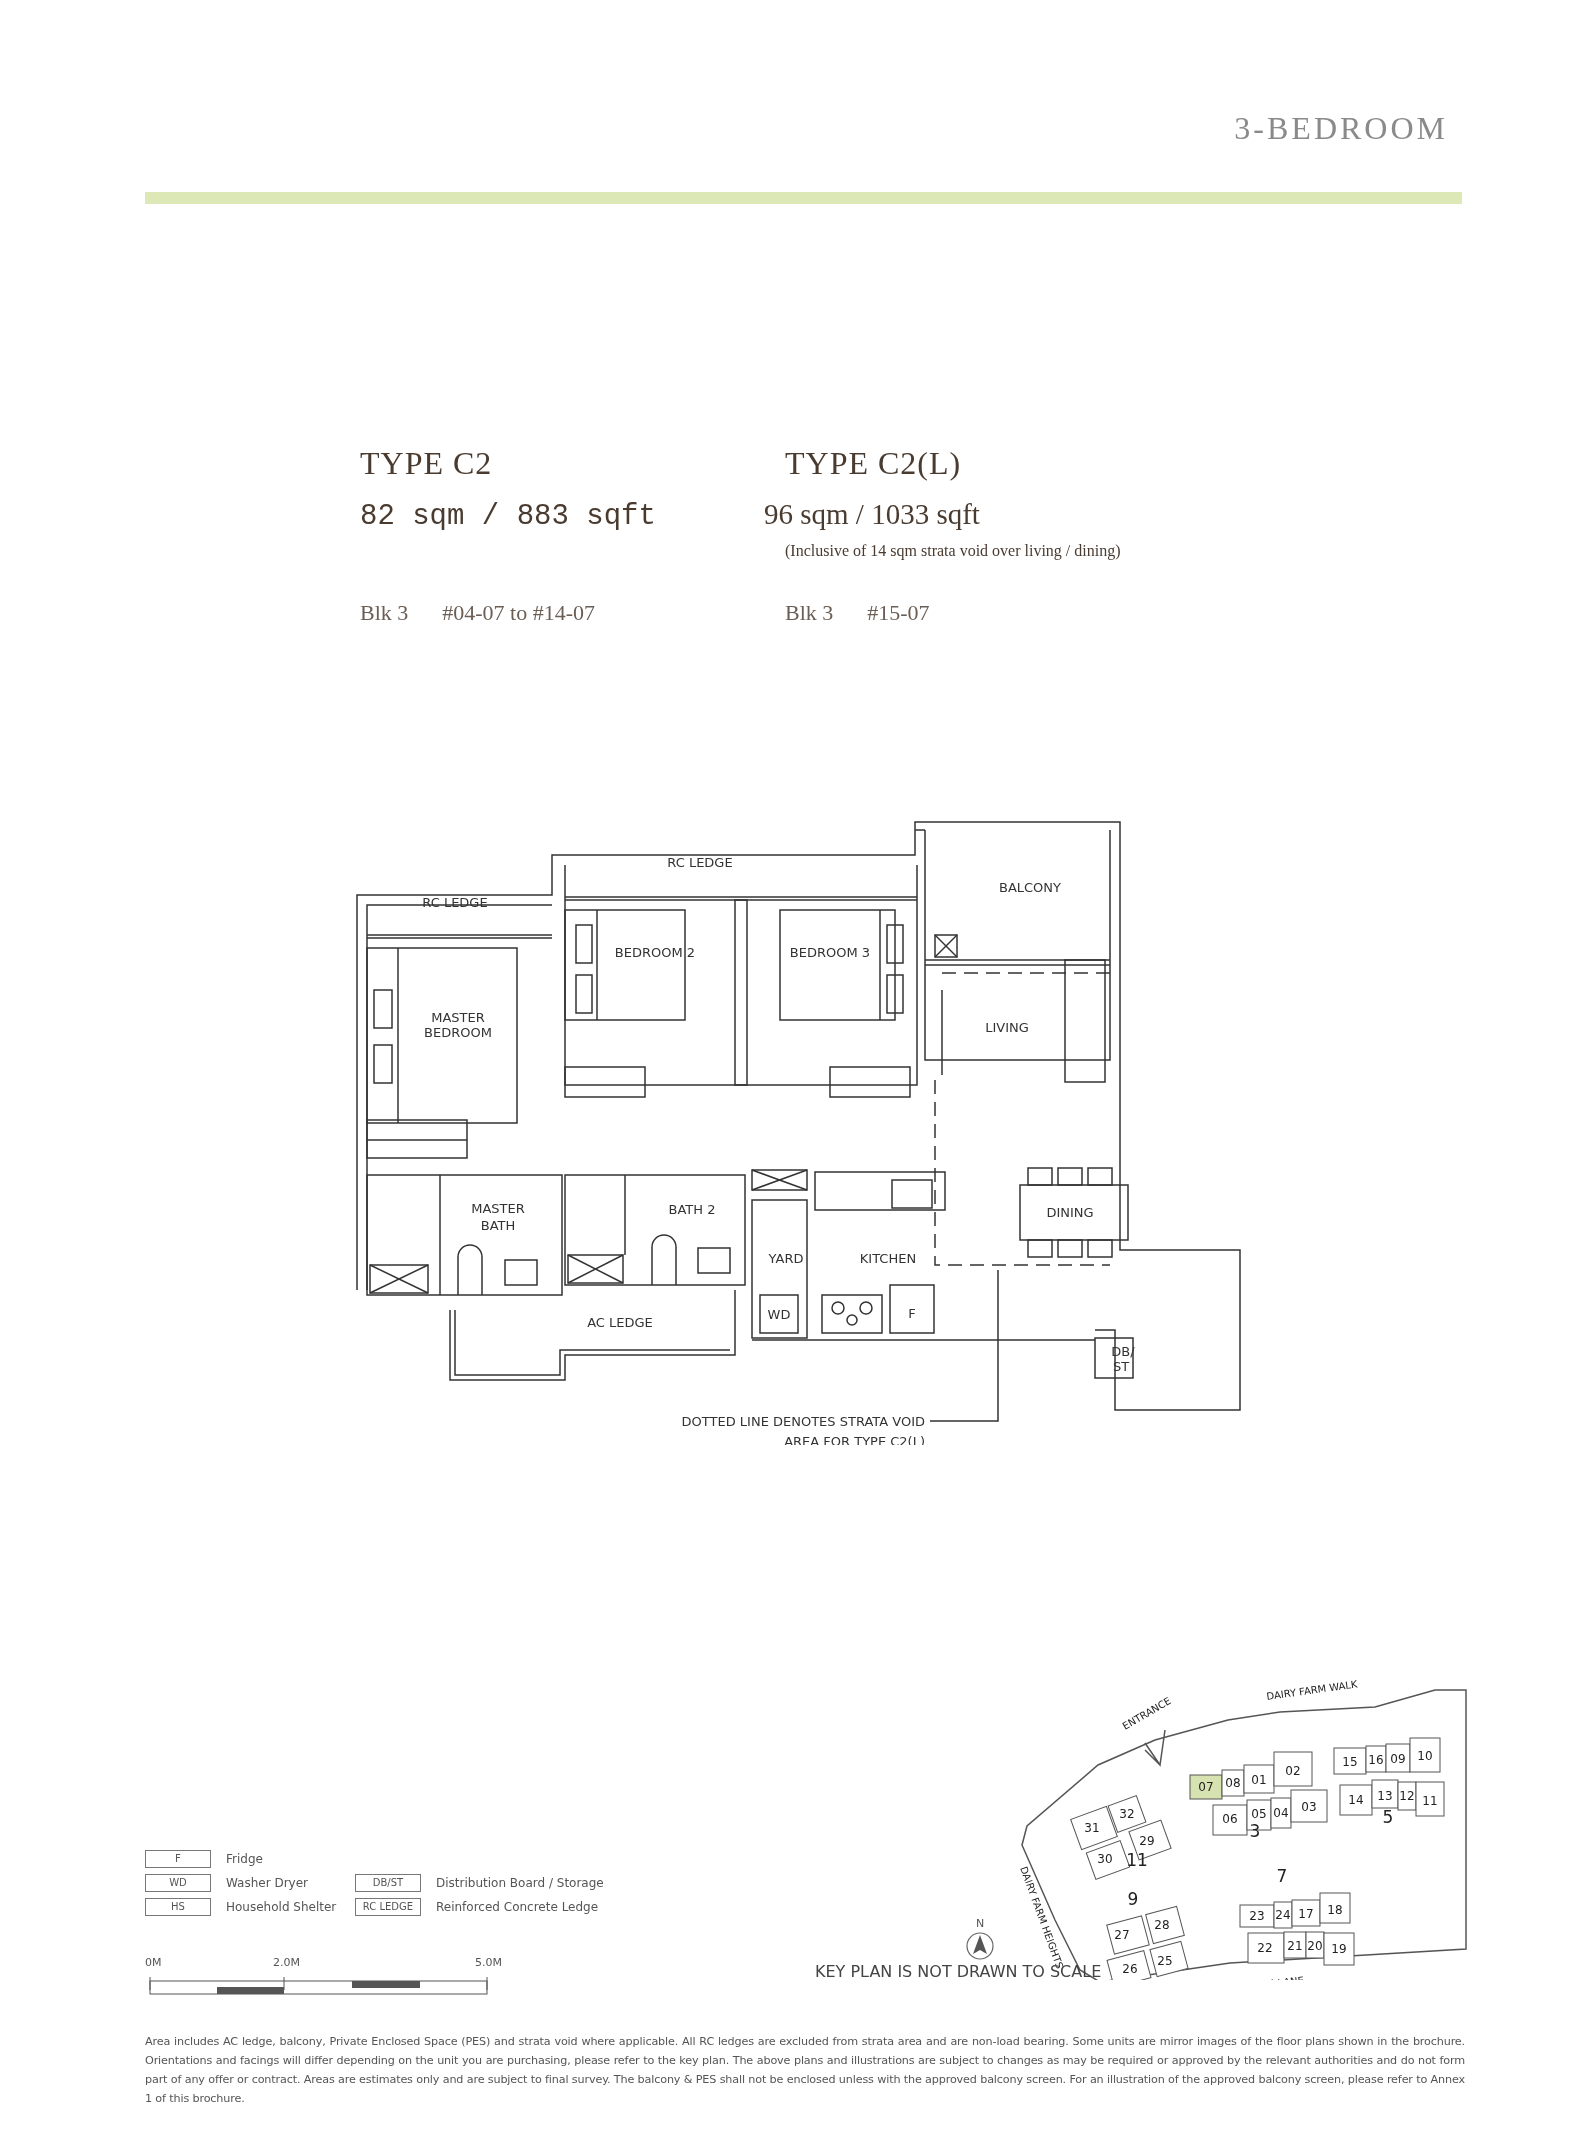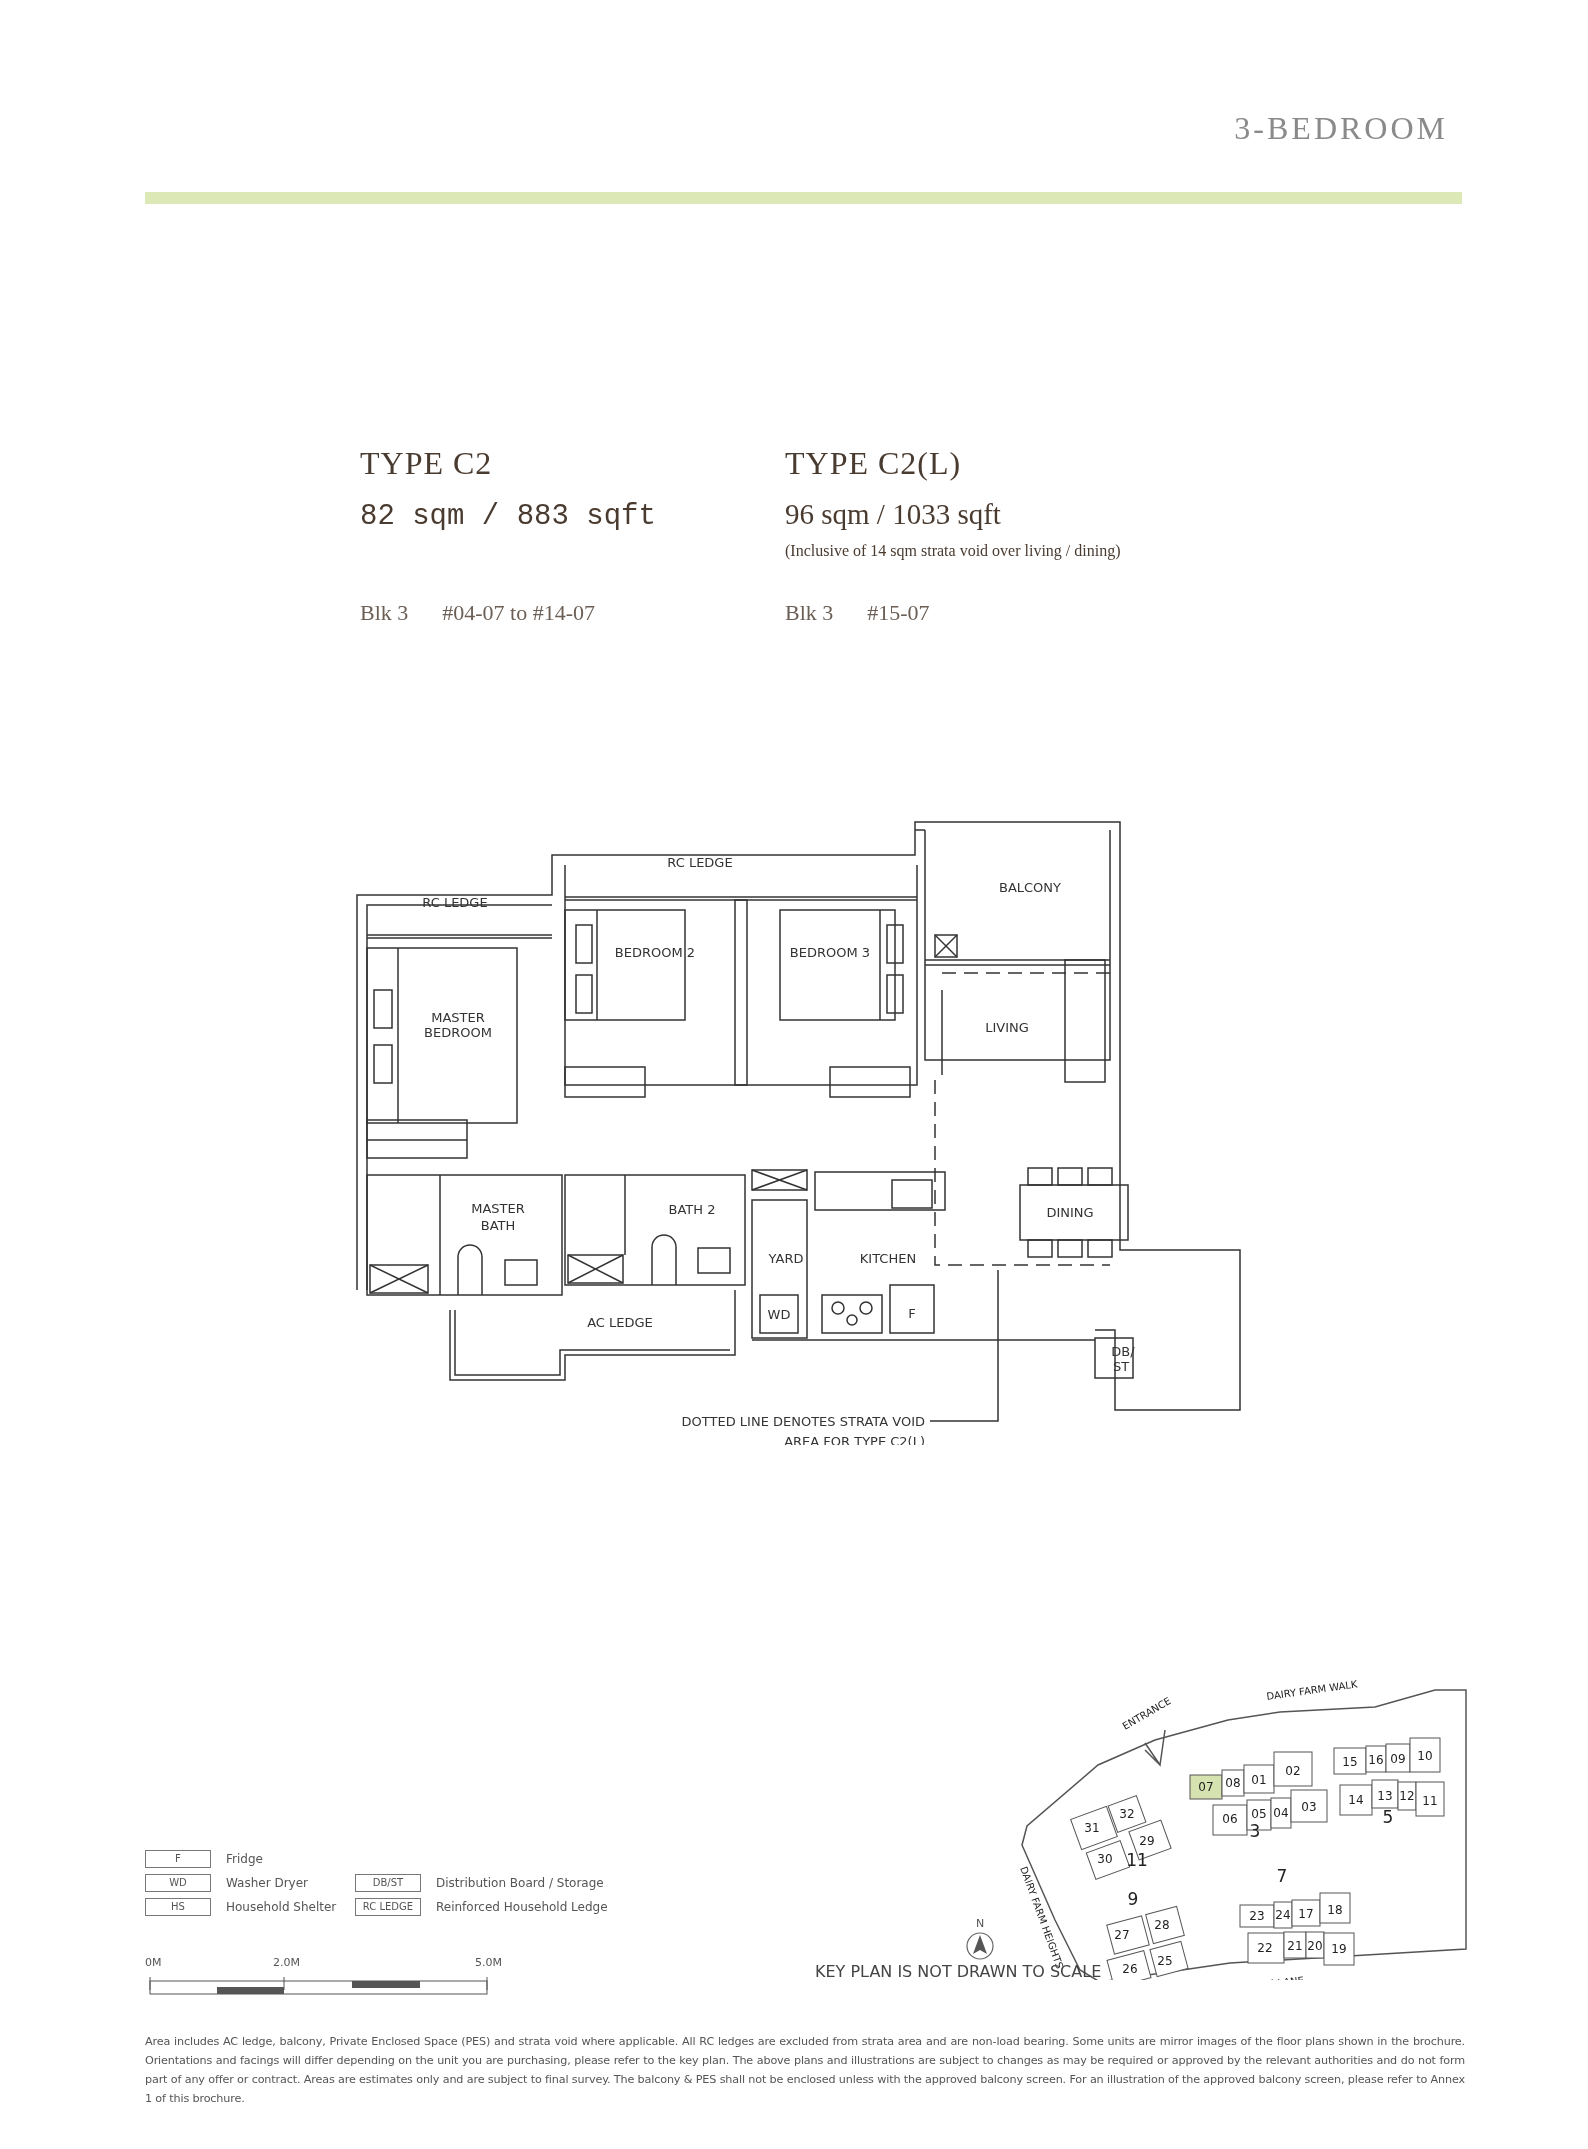--- a/index.html
+++ b/index.html
@@ -30,21 +30,21 @@
 <div class="abs section-label">3-BEDROOM</div>
 <div class="abs accent-bar"></div>
 
 <div class="abs type-title" style="left:360px;top:445px;">TYPE C2</div>
 <div class="abs type-area" style="left:360px;top:500px;font-family:Liberation Mono, monospace;">82 sqm / 883 sqft</div>
 <div class="abs type-blk" style="left:360px;top:600px;">
   <span>Blk 3</span><span>#04-07 to #14-07</span>
 </div>
 
 <div class="abs type-title" style="left:785px;top:445px;">TYPE C2(L)</div>
-<div class="abs type-area" style="left:785px;top:498px;text-align:center;">96 sqm / 1033 sqft</div>
+<div class="abs type-area" style="left:764px;top:498px;text-align:center;">96 sqm / 1033 sqft</div>
 <div class="abs type-note" style="left:785px;top:542px;">(Inclusive of 14 sqm strata void over living / dining)</div>
 <div class="abs type-blk" style="left:785px;top:600px;">
   <span>Blk 3</span><span>#15-07</span>
 </div>
 
 <svg class="abs plan" width="900" height="630" viewBox="355 815 900 630" fill="none" stroke="#333" stroke-width="1.5">
 
   <g>
     <polyline points="357,1290 357,895 552,895 552,855 915,855 915,822 1120,822 1120,1250 1240,1250 1240,1410 1115,1410 1115,1330 1095,1330"></polyline>
     <polyline points="367,1290 367,905 552,905"></polyline>
@@ -170,21 +170,21 @@
   <div class="legend-row" style="left:0;top:48px;">
     <div class="legend-box">HS</div>
     <div class="legend-text">Household Shelter</div>
   </div>
   <div class="legend-row" style="left:210px;top:24px;">
     <div class="legend-box">DB/ST</div>
     <div class="legend-text">Distribution Board / Storage</div>
   </div>
   <div class="legend-row" style="left:210px;top:48px;">
     <div class="legend-box">RC LEDGE</div>
-    <div class="legend-text">Reinforced Household Ledge</div>
+    <div class="legend-text">Reinforced Concrete Ledge</div>
   </div>
 </div>
 
 <svg class="abs scale" width="380" height="50">
   <text x="0" y="11">0M</text>
   <text x="128" y="11">2.0M</text>
   <text x="330" y="11">5.0M</text>
   <g stroke="#555" stroke-width="1" fill="none">
     <line x1="5" y1="22" x2="5" y2="35"></line>
     <line x1="139" y1="22" x2="139" y2="35"></line>

